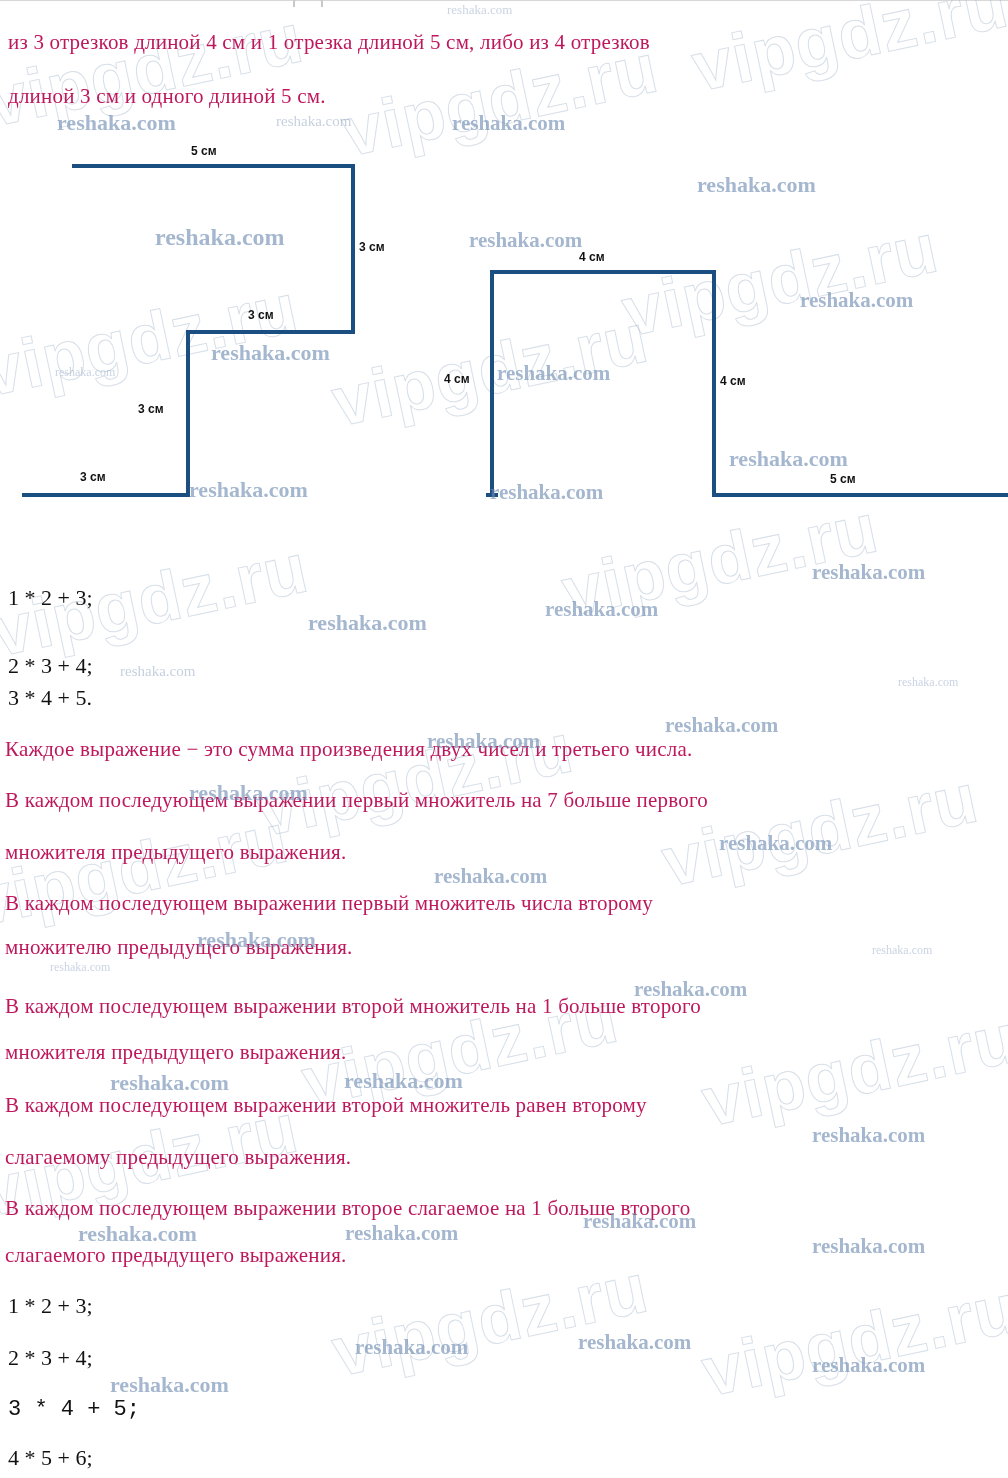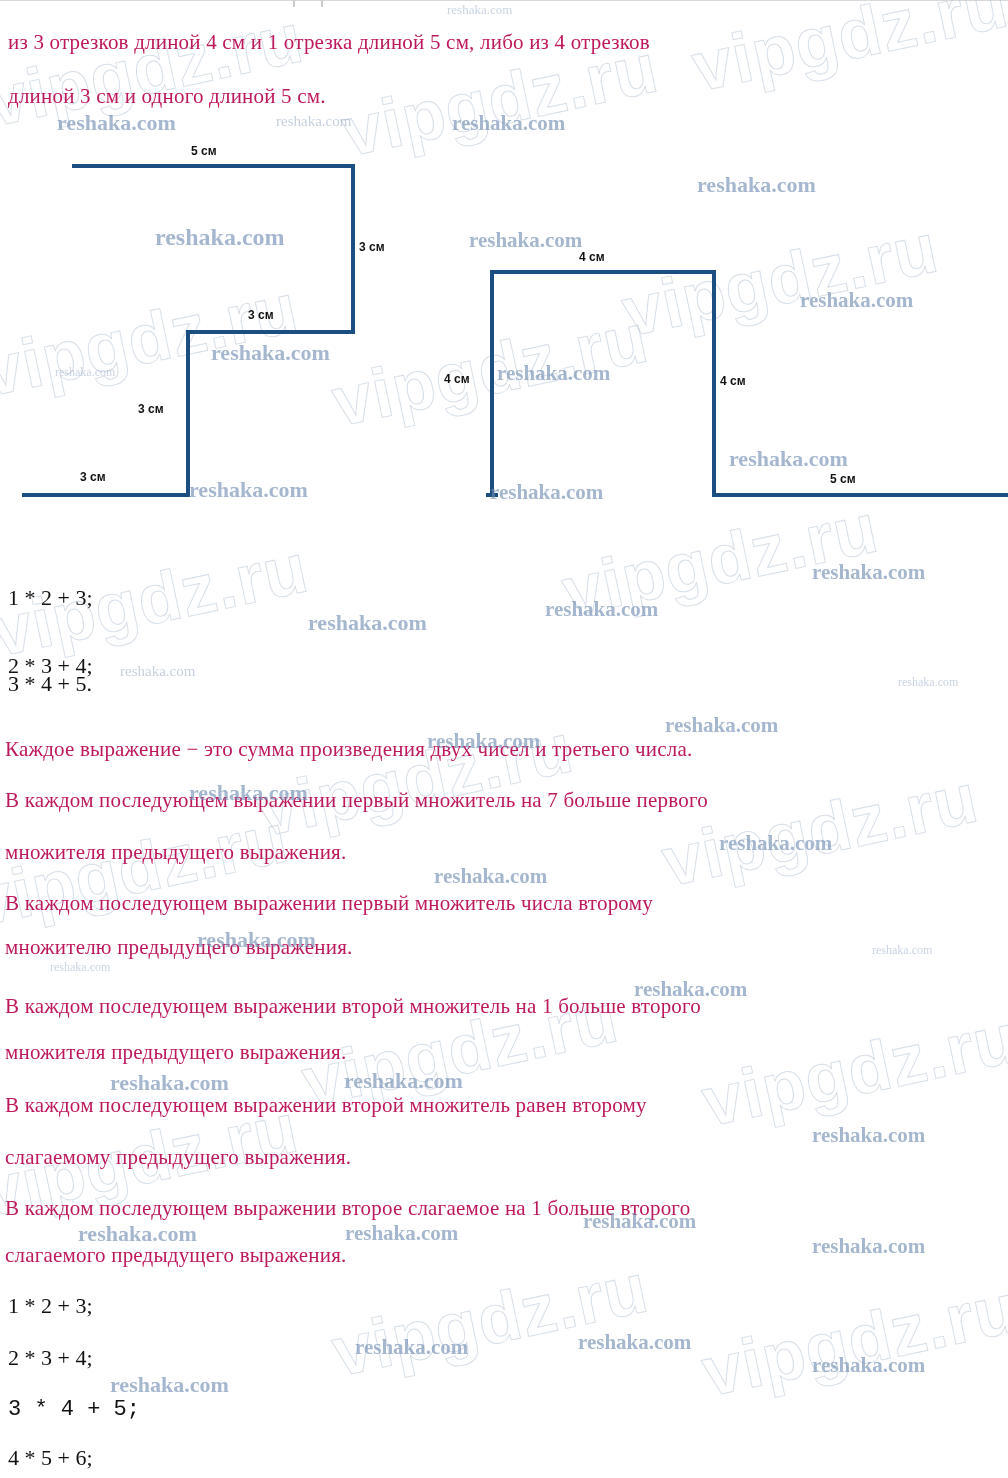--- a/index.html
+++ b/index.html
@@ -135,21 +135,21 @@
       <div class="wm-big" style="left: 700px; top: 1300px; font-size: 70px; transform: rotate(-12deg);">vipgdz.ru</div>
     </div>
 
   <div class="content">
 
     <div class="line" style="left:8px; top:30px;">из 3 отрезков длиной 4 см и 1 отрезка длиной 5 см, либо из 4 отрезков</div>
     <div class="line" style="left:8px; top:84px;">длиной 3 см и одного длиной 5 см.</div>
 
     <div class="expr" style="left:8px; top:585px;">1 * 2 + 3;</div>
     <div class="expr" style="left:8px; top:653px;">2 * 3 + 4;</div>
-    <div class="expr" style="left:8px; top:671px;">3 * 4 + 5.</div>
+    <div class="expr" style="left:8px; top:685px;">3 * 4 + 5.</div>
 
     <div class="line" style="left:5px; top:737px;">Каждое выражение − это сумма произведения двух чисел и третьего числа.</div>
     <div class="line" style="left:5px; top:788px;">В каждом последующем выражении первый множитель на 7 больше первого</div>
     <div class="line" style="left:5px; top:840px;">множителя предыдущего выражения.</div>
     <div class="line" style="left:5px; top:891px;">В каждом последующем выражении первый множитель числа второму</div>
     <div class="line" style="left:5px; top:935px;">множителю предыдущего выражения.</div>
     <div class="line" style="left:5px; top:994px;">В каждом последующем выражении второй множитель на 1 больше второго</div>
     <div class="line" style="left:5px; top:1040px;">множителя предыдущего выражения.</div>
     <div class="line" style="left:5px; top:1093px;">В каждом последующем выражении второй множитель равен второму</div>
     <div class="line" style="left:5px; top:1145px;">слагаемому предыдущего выражения.</div>

